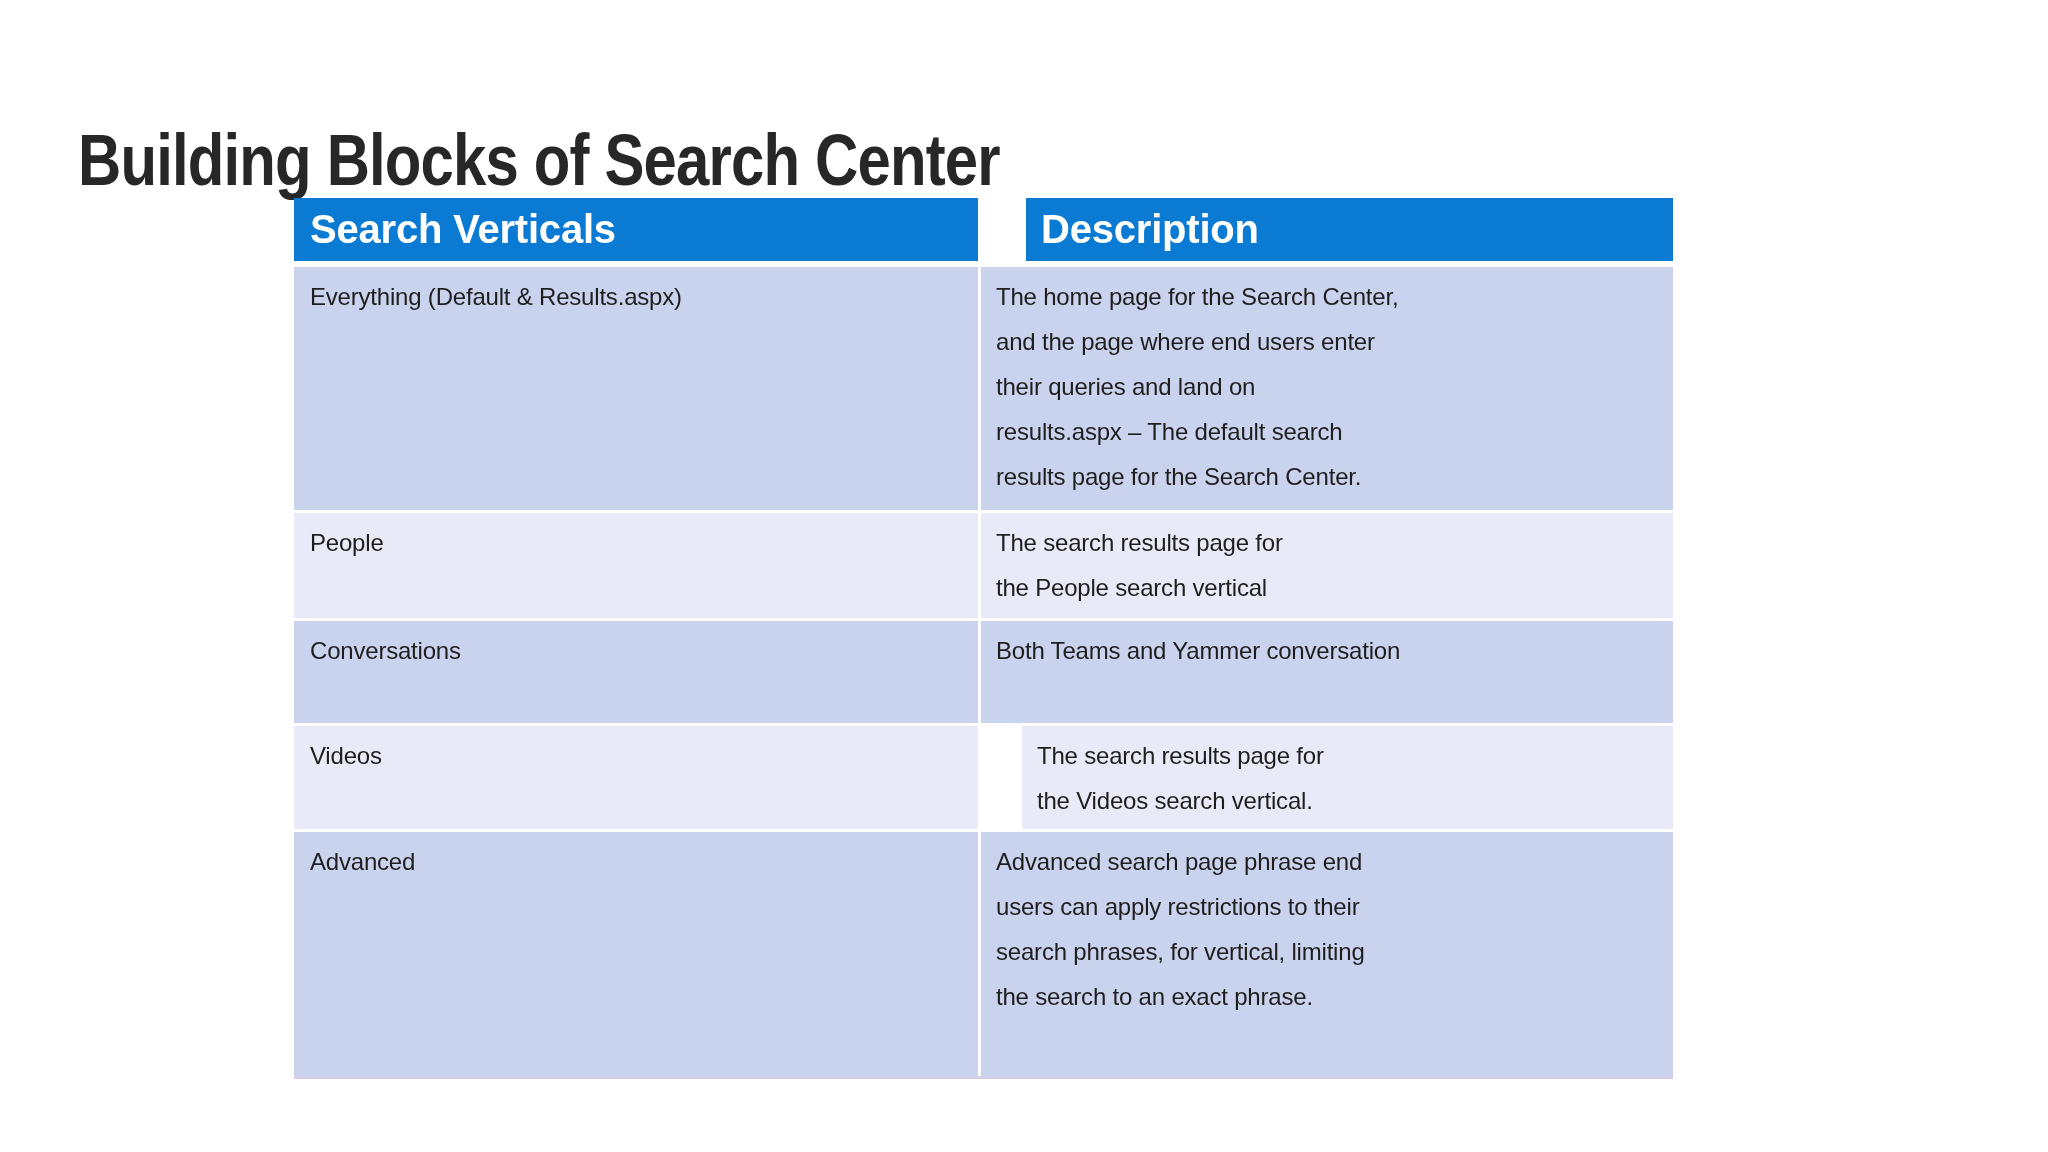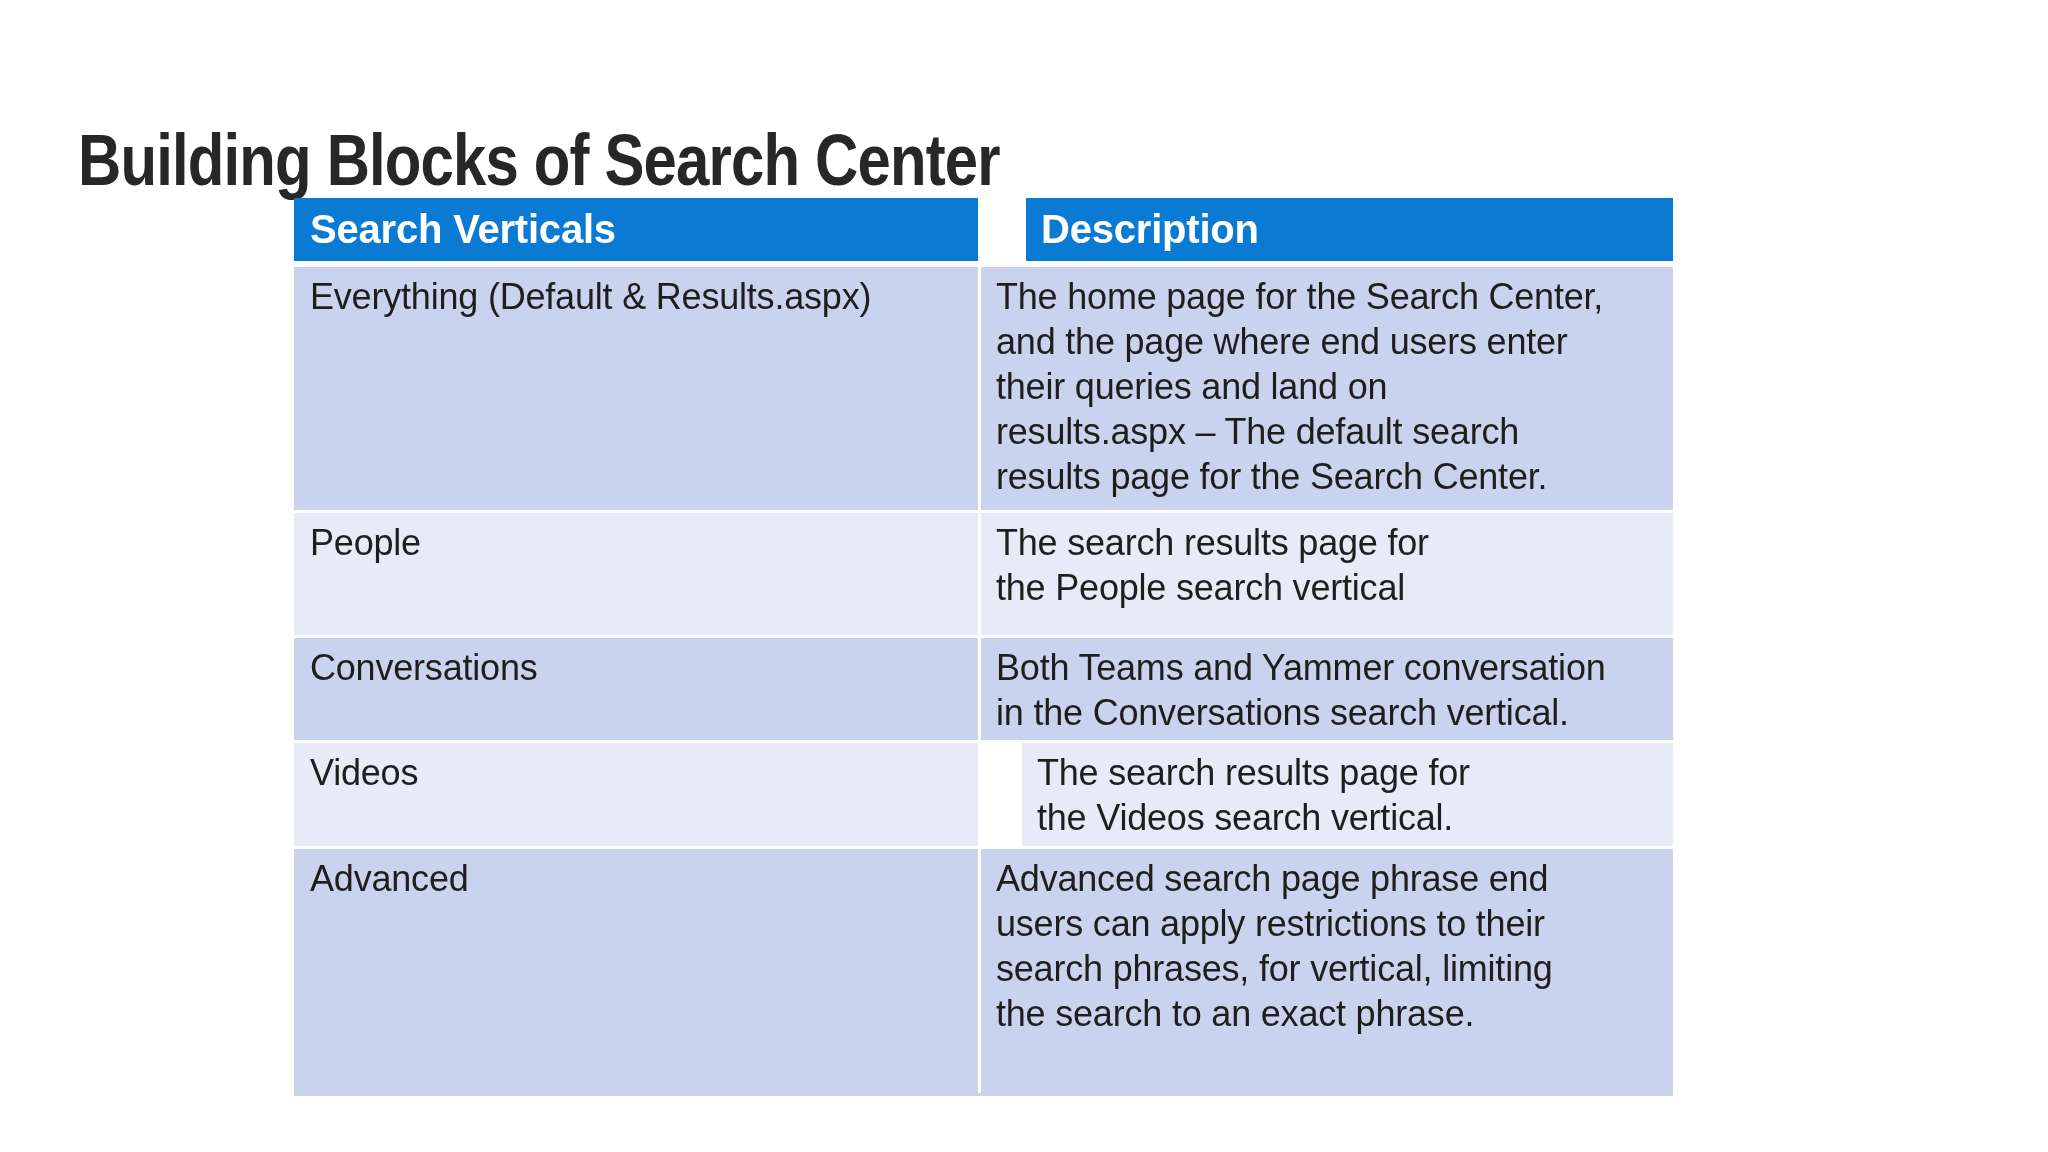--- a/index.html
+++ b/index.html
@@ -28,21 +28,21 @@
   .header-row .cell{
     background:var(--header-bg);
     display:flex;align-items:center;
     color:var(--header-text);
     font-size:40px;font-weight:700;letter-spacing:-0.2px;
     white-space:nowrap;
   }
   .header-row .c1{padding-left:16px;}
   .header-row .c2{padding-left:15px;}
   .body-row .cell{
-    font-size:36px;line-height:45px;letter-spacing:-0.2px;
+    font-size:24px;line-height:45px;letter-spacing:-0.2px;
     color:var(--body-text);
   }
   .body-row .c1{padding:7px 8px 0 16px;white-space:nowrap;}
   .body-row .c2{padding:7px 4px 0 15px;}
   .body-row.shade-dark .cell{background:var(--row-dark);}
   .body-row.shade-light .cell{background:var(--row-light);}
   .line{white-space:nowrap;}
   .bold{font-weight:400;}
 </style>
 </head>
@@ -59,32 +59,31 @@
       <div class="trow body-row shade-dark" style="height: 243px;">
         <div class="cell c1">Everything (Default &amp; Results.aspx)</div>
         <div class="cell c2">
           <div class="line"><span>The home page for the Search Center,</span></div>
           <div class="line"><span>and the page where end users enter</span></div>
           <div class="line"><span>their queries and land on</span></div>
           <div class="line"><span class="bold">results.aspx</span><span> – The default search</span></div>
           <div class="line"><span>results page for the Search Center.</span></div>
         </div>
       </div>
-      <div class="trow body-row shade-light" style="height: 122px;">
+      <div class="trow body-row shade-light" style="height: 105px;">
         <div class="cell c1">People</div>
         <div class="cell c2">
           <div class="line"><span>The search results page for</span></div>
           <div class="line"><span>the </span><span class="bold">People</span><span> search vertical</span></div>
         </div>
       </div>
       <div class="trow body-row shade-dark" style="height: 102px;">
         <div class="cell c1">Conversations</div>
         <div class="cell c2">
           <div class="line"><span>Both Teams and Yammer conversation</span></div>
-          <div class="line"><span>in the </span><span class="bold">Conversations</span><span> search vertical.</span></div>
         </div>
       </div>
       <div class="trow body-row shade-light" style="height: 103px; gap: 44px;">
         <div class="cell c1">Videos</div>
         <div class="cell c2">
           <div class="line"><span>The search results page for</span></div>
           <div class="line"><span>the </span><span class="bold">Videos</span><span> search vertical.</span></div>
         </div>
       </div>
       <div class="trow body-row shade-dark" style="height: 244px;">

